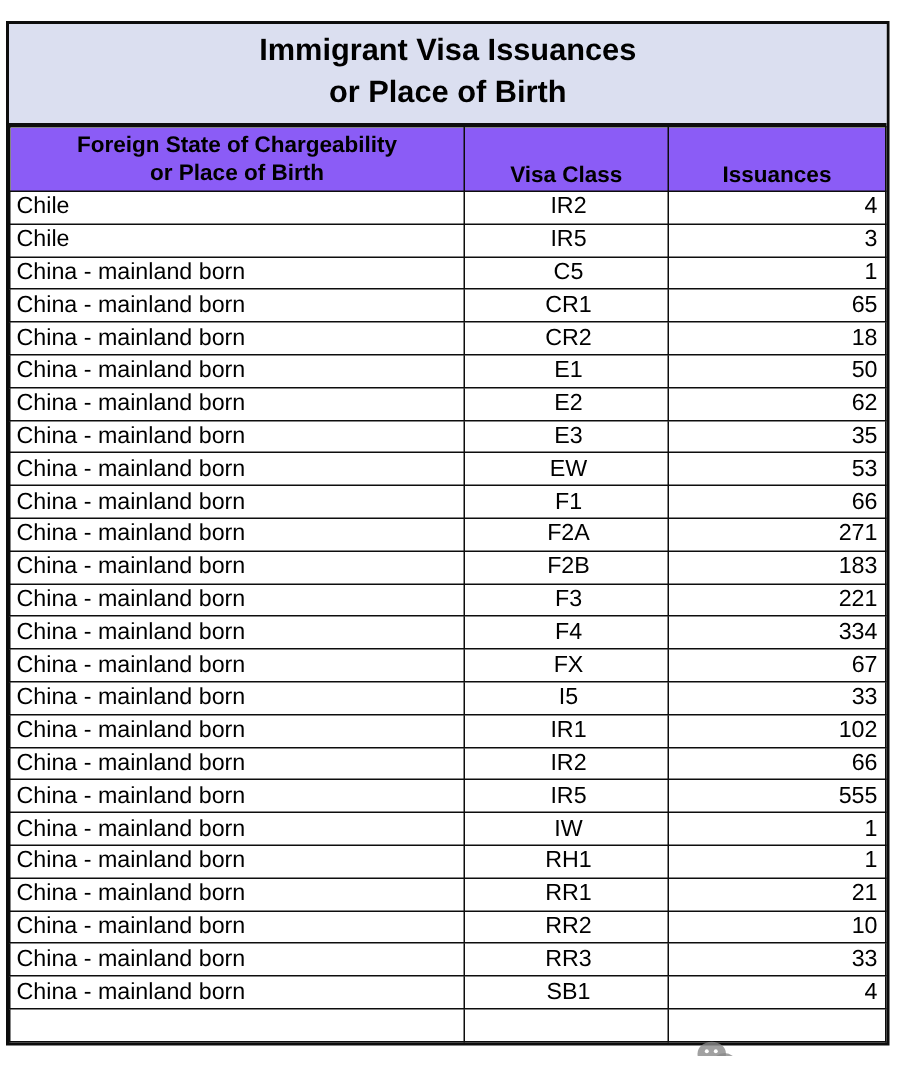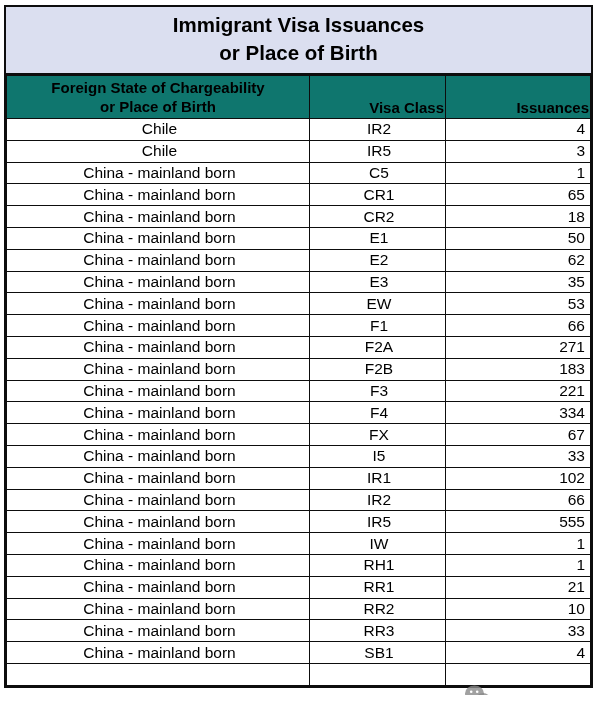--- a/index.html
+++ b/index.html
@@ -1,35 +1,35 @@
 <!DOCTYPE html>
 <html><head>
 <meta charset="utf-8">
 <style>
   html,body{margin:0;padding:0;}
   .page{
     position:relative;width:600px;height:695px;background:#ffffff;
-    overflow:hidden;font-family:"Liberation Sans",sans-serif;color:#000;
+    overflow:hidden;font-family:"Liberation Sans",sans-serif;color:#000;margin-top:9px;
   }
   .doc{position:absolute;left:4px;top:5px;width:589px;border:2px solid #0d0d0d;box-sizing:border-box;}
   .title-block{
     background:#dbdff0;text-align:center;font-weight:bold;font-size:20.5px;
     line-height:28px;padding:4px 0 6px 0;border-bottom:2px solid #0d0d0d;
   }
   table{border-collapse:collapse;width:100%;table-layout:fixed;}
   col.c-state{width:303px;}
   col.c-class{width:136px;}
   th,td{border:1px solid #0d0d0d;overflow:hidden;white-space:nowrap;box-sizing:border-box;}
   thead tr{height:43px;}
-  thead th{background:#0f766e;font-weight:bold;font-size:15px;}
+  thead th{background:#8b5cf6;font-weight:bold;font-size:15px;}
   .th-state{vertical-align:middle;text-align:center;line-height:19px;padding:2px 0;}
-  .th-class,.th-iss{vertical-align:bottom;text-align:right;padding-bottom:2px;}
+  .th-class,.th-iss{vertical-align:bottom;text-align:center;padding-bottom:2px;}
   tbody tr{height:21.8px;}
   tbody td{font-size:15.5px;padding-top:0;padding-bottom:0;vertical-align:middle;}
-  .col-state{padding-left:4px;text-align:center;}
+  .col-state{padding-left:4px;text-align:left;}
   .col-class{padding-left:4px;text-align:center;}
   .col-iss{padding-right:5px;text-align:right;}
   .watermark{
     position:absolute;left:394px;top:684px;height:28px;
     display:flex;align-items:center;gap:5px;
     color:rgba(148,148,148,0.72);font-size:19px;letter-spacing:1px;
     pointer-events:none;z-index:5;flex-direction:column;
   }
   .wm-icon{display:inline-flex;color:rgba(138,138,138,0.8);}
 </style>

